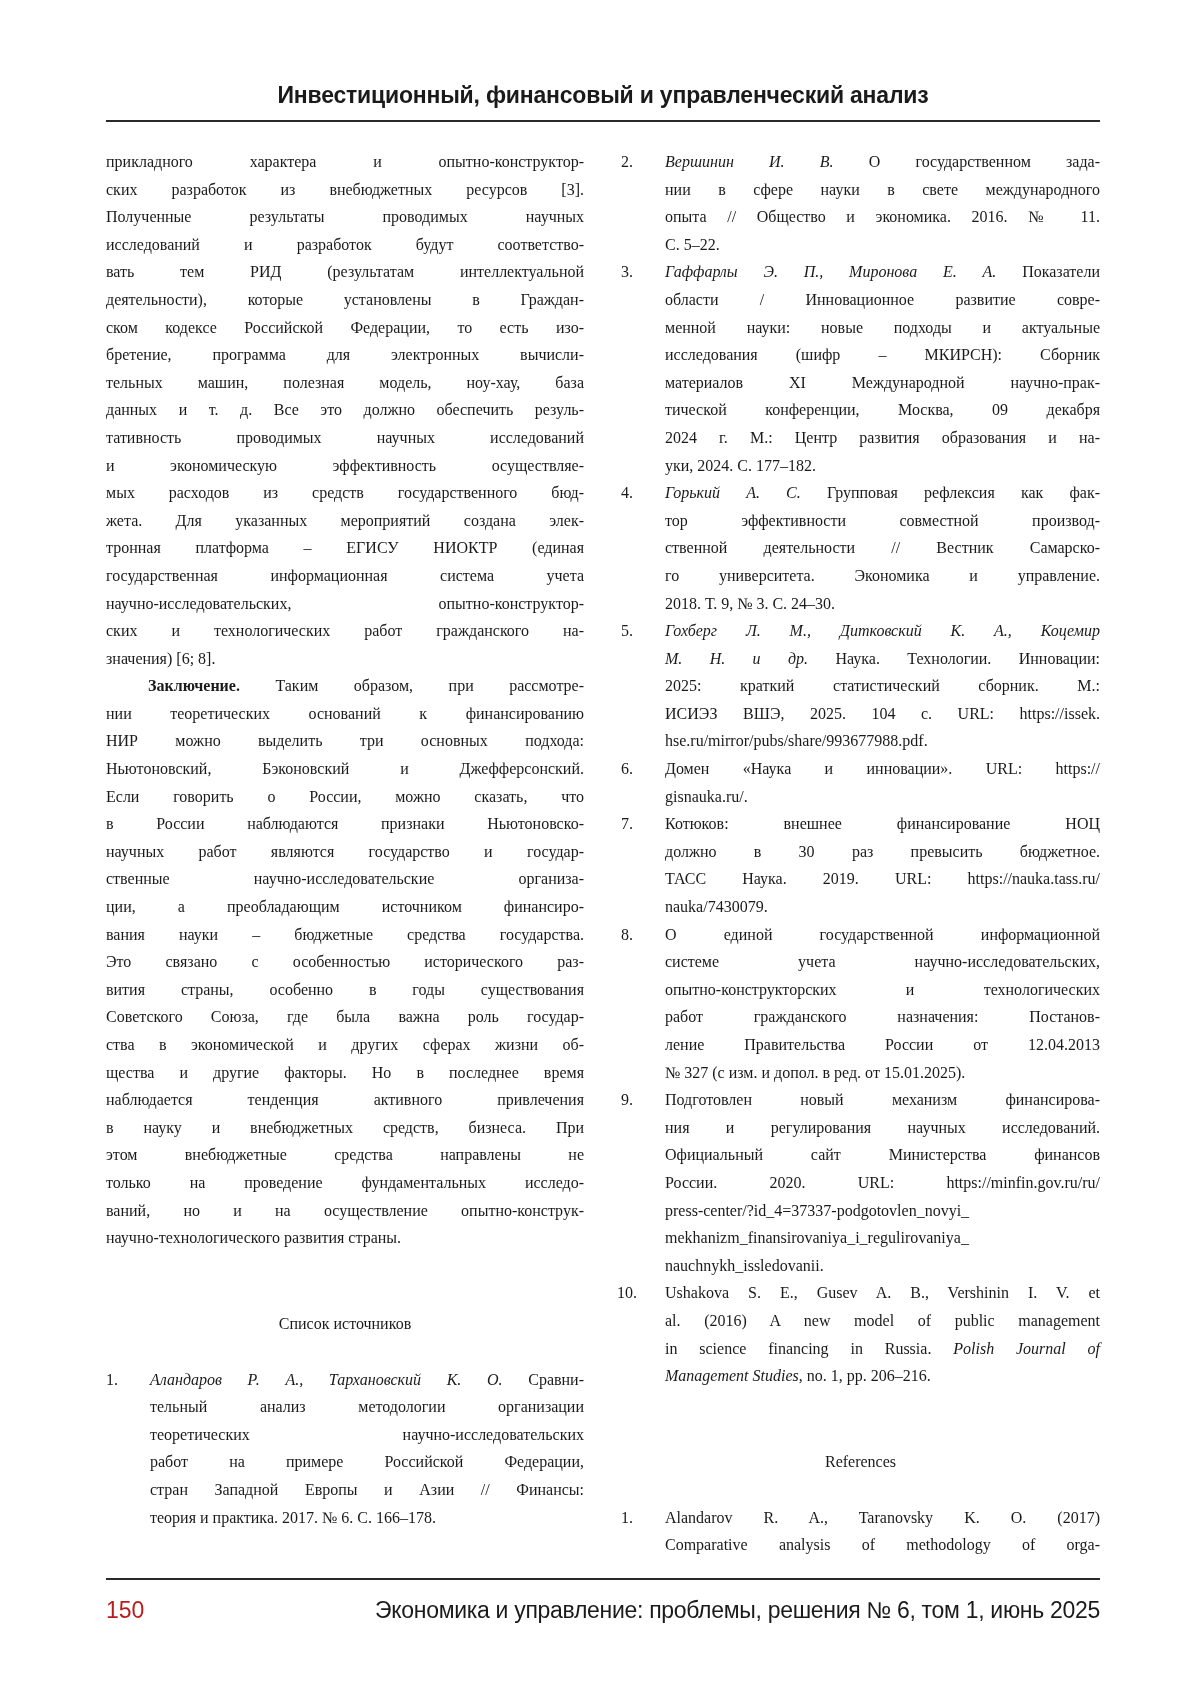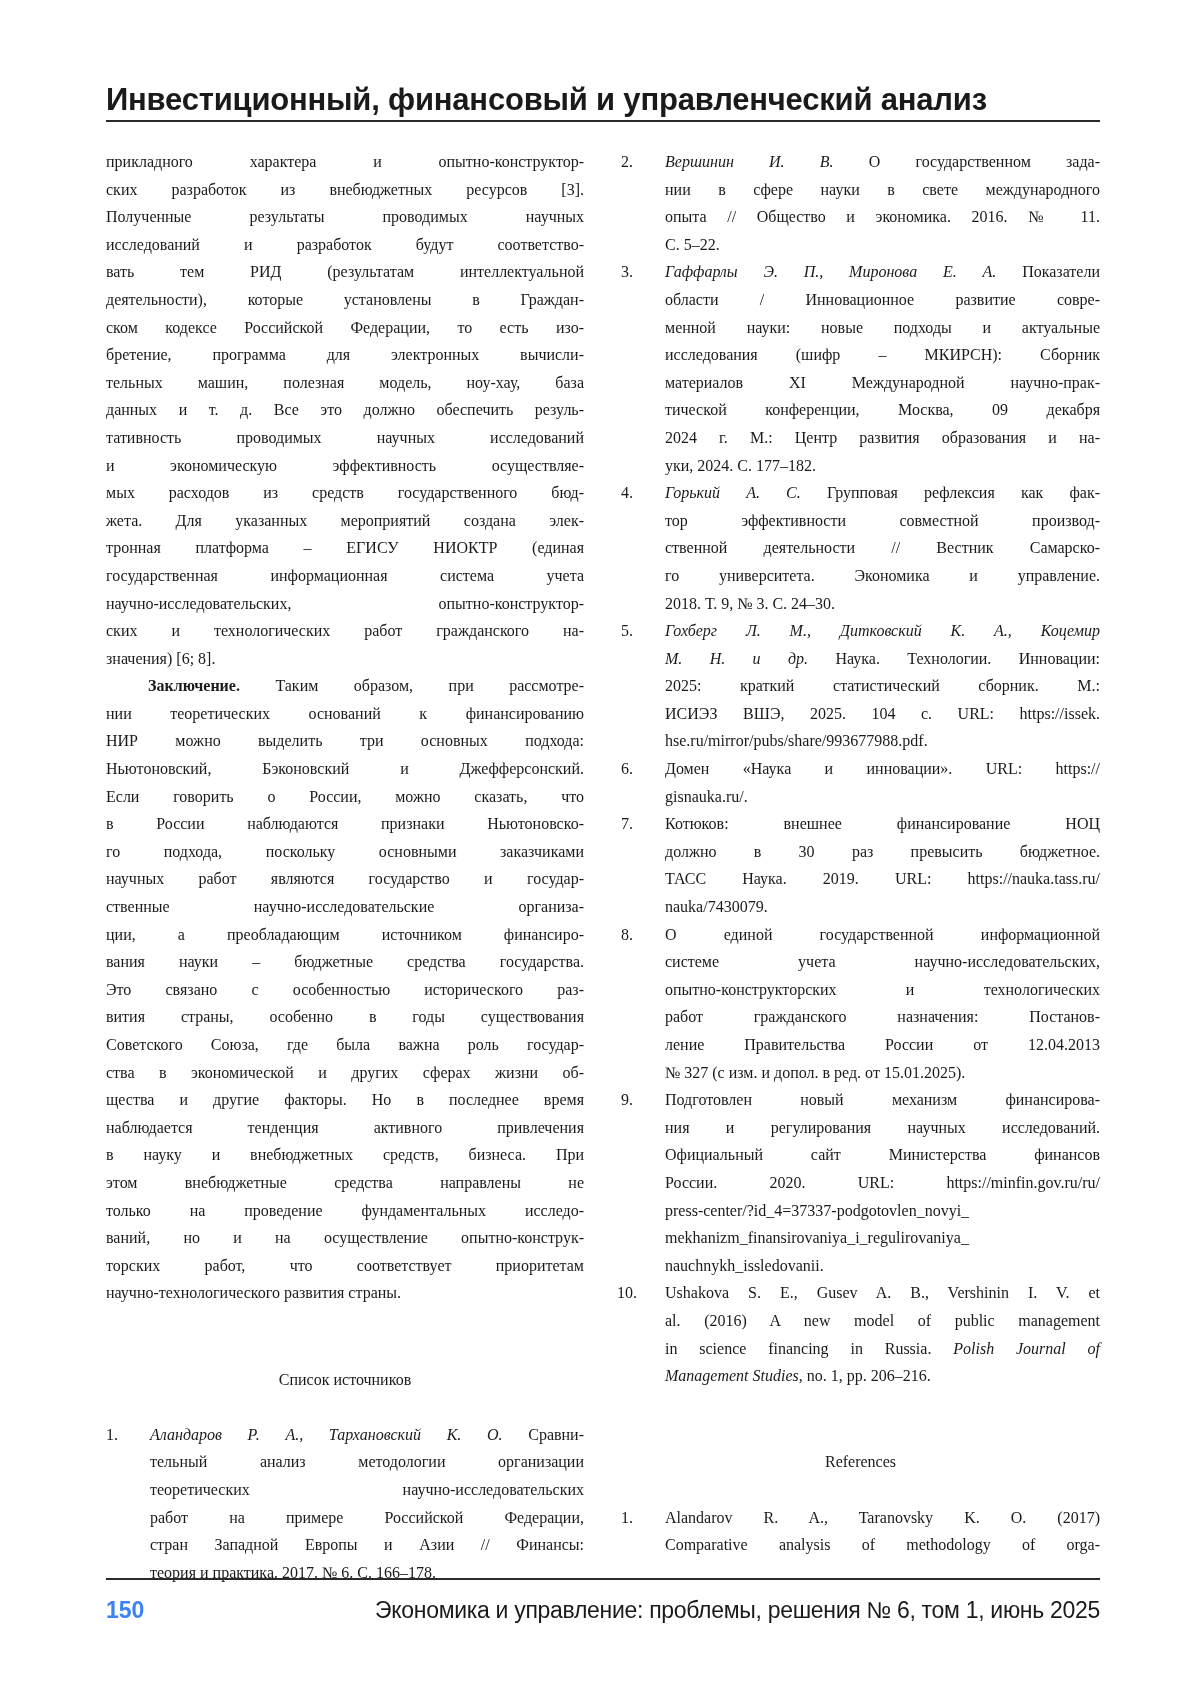--- a/index.html
+++ b/index.html
@@ -1,40 +1,40 @@
 <!DOCTYPE html>
 <html><head>
   <meta charset="utf-8">
   <style>
     html, body { margin: 0; padding: 0; background: #ffffff; }
     body { width: 1200px; height: 1698px; position: relative; overflow: hidden; color: #1a1a1a; }
     .page { position: absolute; left: 0; top: 0; width: 1200px; height: 1698px; }
     .running-head {
       position: absolute; left: 106px; top: 82px; width: 994px;
-      font-family: "Liberation Sans", sans-serif; font-weight: bold; font-size: 31px;
-      letter-spacing: -0.2px; color: #1a1a1a; white-space: nowrap;
+      font-family: "Liberation Sans", sans-serif; font-weight: bold; font-size: 23px;
+      letter-spacing: -0.2px; color: #1a1a1a; white-space: nowrap; text-align: center;
     }
     .rule-top { position: absolute; left: 106px; top: 120px; width: 994px; height: 2px; background: #2a2a2a; }
     .rule-bottom { position: absolute; left: 106px; top: 1578px; width: 994px; height: 2px; background: #2a2a2a; }
     .col { position: absolute; top: 148px; font-family: "Liberation Serif", serif; font-size: 16px; line-height: 27.6px; }
     .col-left { left: 106px; width: 478px; }
     .col-right { left: 621px; width: 479px; }
     .ln { display: block; text-align: justify; text-align-last: justify; white-space: nowrap; height: 27.6px; overflow: visible; }
     .ln.last { text-align-last: left; }
     .indent { padding-left: 42px; }
     .bold { font-weight: bold; }
     .it { font-style: italic; font-family: Liberation Serif, serif; }
     .section-heading { display: block; text-align: center; font-weight: normal; height: 27.6px; margin-top: 31px; }
     .gap { display: block; height: 27.6px; }
     .ref { position: relative; padding-left: 44px; }
     .ref-num { position: absolute; left: 0; top: 0; }
     .ref-num.wide { left: -4px; }
     .footer-page {
       position: absolute; left: 106px; top: 1597px;
-      font-family: "Liberation Sans", sans-serif; font-size: 23px; color: #3b82f6; font-weight: bold;
+      font-family: "Liberation Sans", sans-serif; font-size: 23px; color: #b91c1c;
     }
     .footer-journal {
       position: absolute; right: 100px; top: 1597px;
       font-family: "Liberation Sans", sans-serif; font-size: 23px; letter-spacing: -0.3px; color: #1a1a1a; white-space: nowrap;
     }
   </style>
 </head>
 <body>
 
 <div class="page">
@@ -65,36 +65,34 @@
       <span class="ln last">значения) [6; 8].</span>
     </div>
 
     <div>
       <span class="ln indent"><span class="bold">Заключение.</span><span> Таким образом, при рассмотре-</span></span>
       <span class="ln">нии теоретических оснований к финансированию</span>
       <span class="ln">НИР можно выделить три основных подхода:</span>
       <span class="ln">Ньютоновский, Бэконовский и Джефферсонский.</span>
       <span class="ln">Если говорить о России, можно сказать, что</span>
       <span class="ln">в России наблюдаются признаки Ньютоновско-</span>
-      <span class="ln">го подхода, поскольку основными заказчиками</span>
       <span class="ln">научных работ являются государство и государ-</span>
       <span class="ln">ственные научно-исследовательские организа-</span>
       <span class="ln">ции, а преобладающим источником финансиро-</span>
       <span class="ln">вания науки – бюджетные средства государства.</span>
       <span class="ln">Это связано с особенностью исторического раз-</span>
       <span class="ln">вития страны, особенно в годы существования</span>
       <span class="ln">Советского Союза, где была важна роль государ-</span>
       <span class="ln">ства в экономической и других сферах жизни об-</span>
       <span class="ln">щества и другие факторы. Но в последнее время</span>
       <span class="ln">наблюдается тенденция активного привлечения</span>
       <span class="ln">в науку и внебюджетных средств, бизнеса. При</span>
       <span class="ln">этом внебюджетные средства направлены не</span>
       <span class="ln">только на проведение фундаментальных исследо-</span>
       <span class="ln">ваний, но и на осуществление опытно-конструк-</span>
-      <span class="ln">торских работ, что соответствует приоритетам</span>
       <span class="ln last">научно-технологического развития страны.</span>
     </div>
 
     <span class="gap"></span>
     <span class="section-heading">Список источников</span>
     <span class="gap"></span>
 
     <div class="ref">
       <span class="ref-num">1.</span>
       <span class="ln"><span class="it">Аландаров Р. А., Тархановский К. О.</span><span> Сравни-</span></span>

